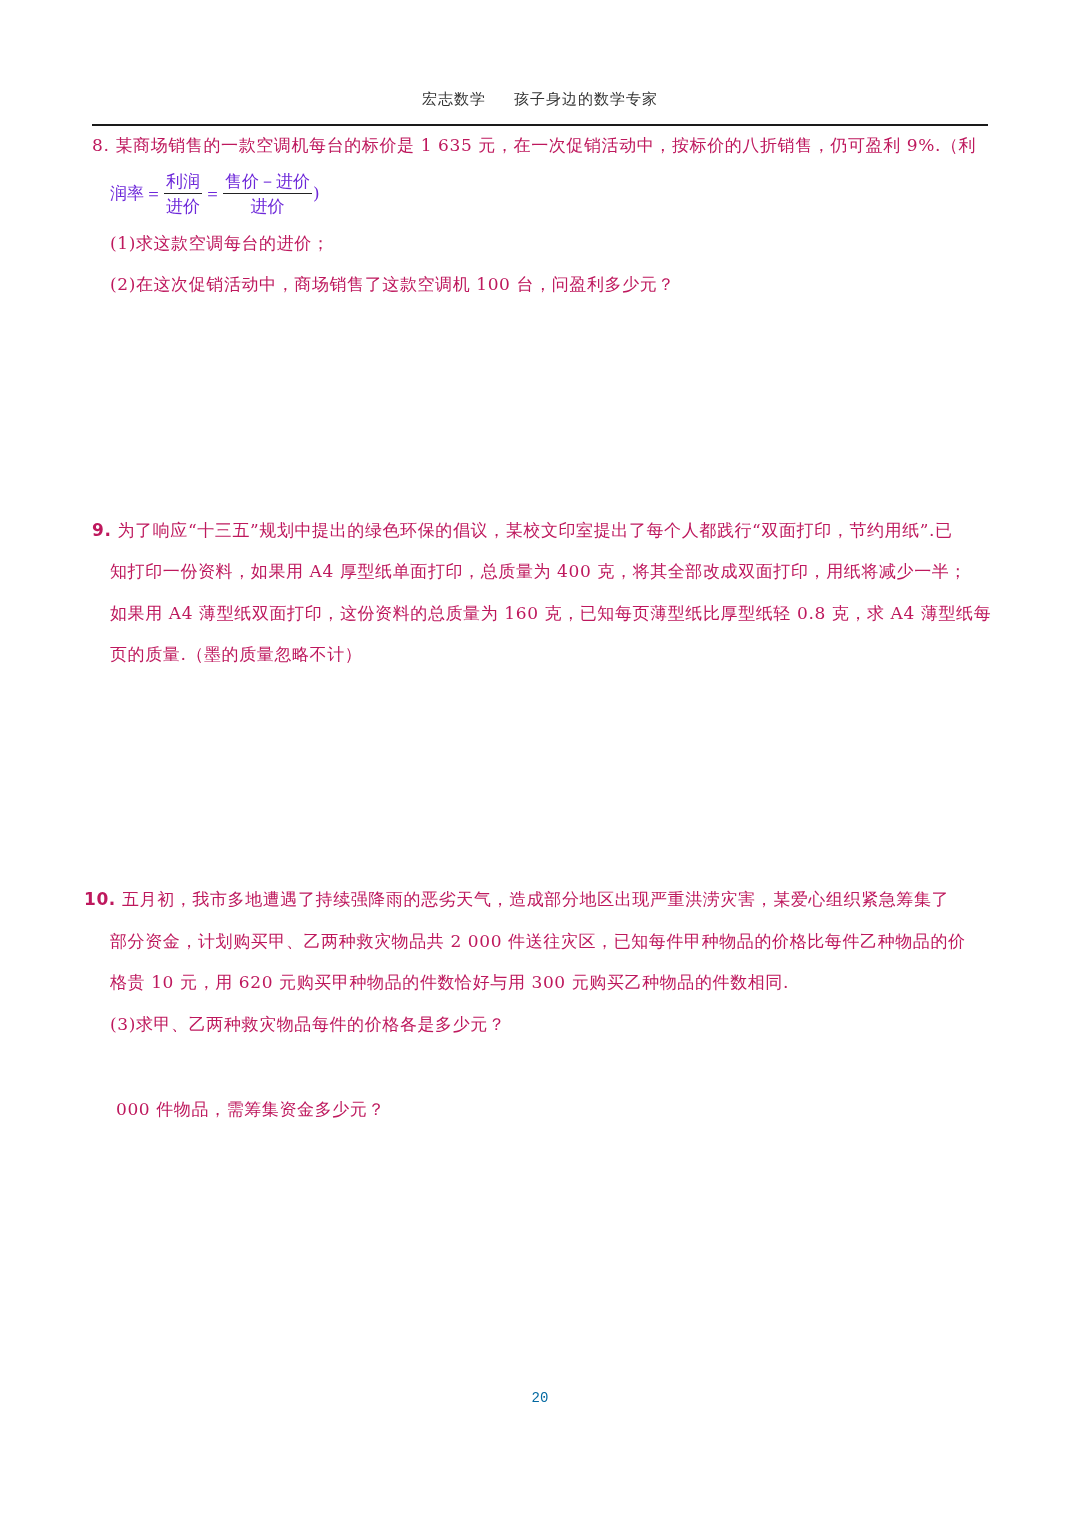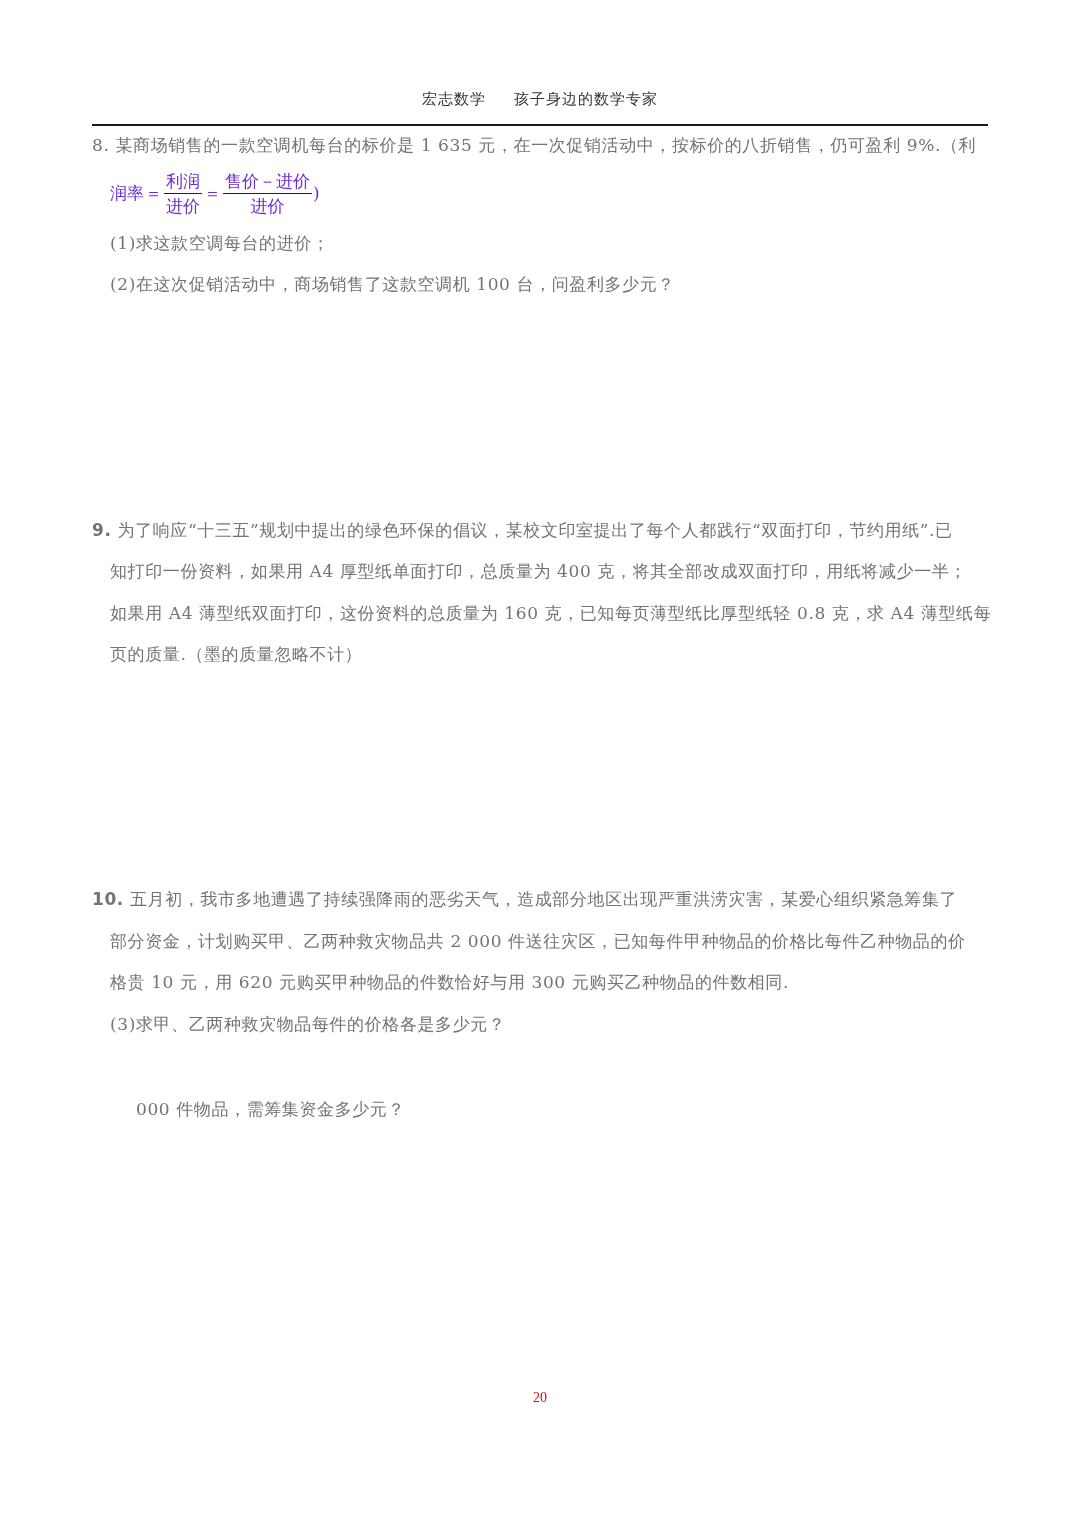--- a/index.html
+++ b/index.html
@@ -39,21 +39,21 @@
       width: 896px;
       top: 124px;
       height: 2px;
       background: #1a1a1a;
     }
     .line {
       position: absolute;
       font-size: 17px;
       line-height: 22px;
       white-space: nowrap;
-      color: #737373;
+      color: #be185d;
       letter-spacing: 0.6px;
     }
     .qnum {
       font-family: "DejaVu Sans", "Liberation Sans", sans-serif;
       font-weight: bold;
       font-size: 17px;
     }
     .qnum-plain {
       font-family: "DejaVu Serif", "Liberation Serif", serif;
     }
@@ -82,23 +82,23 @@
       line-height: 22px;
       padding-top: 1px;
     }
     .eq { padding: 0 1px; }
     .page-number {
       position: absolute;
       left: 0;
       width: 1080px;
       top: 1390px;
       text-align: center;
-      font-family: Liberation Serif, serif;
+      font-family: Liberation Mono, monospace;
       font-size: 14px;
-      color: #b91c1c;
+      color: #0369a1;
     }
   </style>
 </head>
 <body>
 
 <div class="page">
 
   <div class="header">
     <span>宏志数学</span><span class="sep"></span><span>孩子身边的数学专家</span>
   </div>
@@ -126,23 +126,23 @@
   <div class="line" style="left:110px; top:232px;">(1)求这款空调每台的进价；</div>
   <div class="line" style="left:110px; top:273px;">(2)在这次促销活动中，商场销售了这款空调机 100 台，问盈利多少元？</div>
 
   <div class="line" style="left:92px; top:519px;">
     <span class="qnum">9</span><span class="qnum">.</span><span>&nbsp;</span><span>为了响应“十三五”规划中提出的绿色环保的倡议，某校文印室提出了每个人都践行“双面打印，节约用纸”.已</span>
   </div>
   <div class="line" style="left:110px; top:560px;">知打印一份资料，如果用 A4 厚型纸单面打印，总质量为 400 克，将其全部改成双面打印，用纸将减少一半；</div>
   <div class="line" style="left:110px; top:602px;">如果用 A4 薄型纸双面打印，这份资料的总质量为 160 克，已知每页薄型纸比厚型纸轻 0.8 克，求 A4 薄型纸每</div>
   <div class="line" style="left:110px; top:643px;">页的质量.（墨的质量忽略不计）</div>
 
-  <div class="line" style="left:92px; top:888px;">
+  <div class="line" style="left:84px; top:888px;">
     <span class="qnum">10</span><span class="qnum">.</span><span>&nbsp;</span><span>五月初，我市多地遭遇了持续强降雨的恶劣天气，造成部分地区出现严重洪涝灾害，某爱心组织紧急筹集了</span>
   </div>
   <div class="line" style="left:110px; top:930px;">部分资金，计划购买甲、乙两种救灾物品共 2 000 件送往灾区，已知每件甲种物品的价格比每件乙种物品的价</div>
   <div class="line" style="left:110px; top:971px;">格贵 10 元，用 620 元购买甲种物品的件数恰好与用 300 元购买乙种物品的件数相同.</div>
   <div class="line" style="left:110px; top:1013px;">(3)求甲、乙两种救灾物品每件的价格各是多少元？</div>
-  <div class="line" style="left:136px; top:1098px;">000 件物品，需筹集资金多少元？</div>
+  <div class="line" style="left:116px; top:1098px;">000 件物品，需筹集资金多少元？</div>
 
   <div class="page-number">20</div>
 
 </div>
 
 </body></html>

